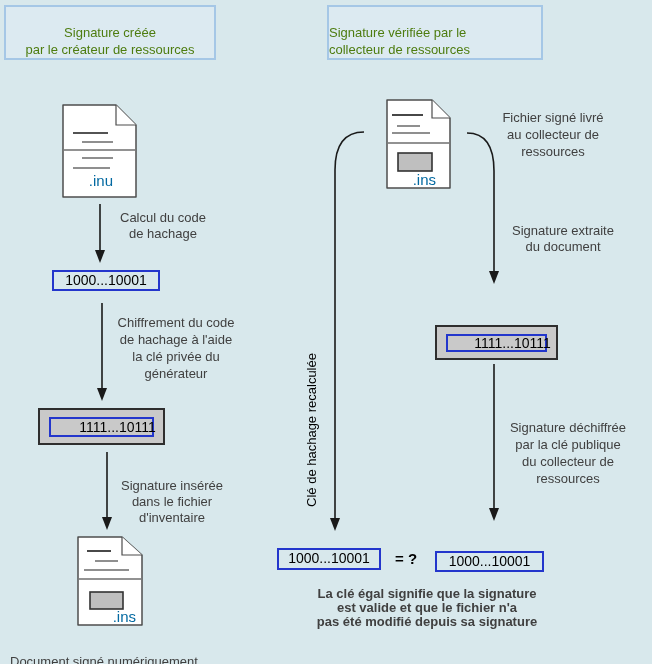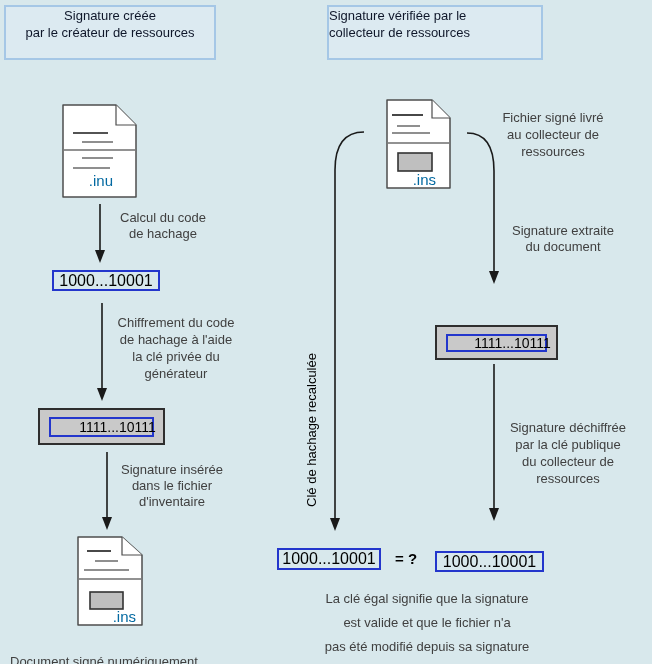--- a/index.html
+++ b/index.html
@@ -2,36 +2,36 @@
 <html><head>
 <meta charset="utf-8">
 <style>
   html,body{margin:0;padding:0;}
   body{font-family:"Liberation Sans", sans-serif;}
   #stage{position:relative;width:652px;height:664px;background:#d8e8ec;overflow:hidden;}
   #gfx{position:absolute;left:0;top:0;}
   .lbl{position:absolute;font-size:13px;line-height:16px;color:#404040;
        white-space:pre-line;text-align:center;}
   .hdr{position:absolute;box-sizing:border-box;background:#dceaf1;border:2px solid #a5c7e6;
-       display:flex;align-items:flex-start;font-size:13px;line-height:17px;color:#0f172a;
+       display:flex;align-items:flex-end;font-size:13px;line-height:17px;color:#4d7c0f;
        white-space:pre-line;}
   .hdr.centered{justify-content:center;text-align:center;}
   .bluebox{position:absolute;box-sizing:border-box;border:2px solid #2336cc;
-       display:flex;align-items:center;justify-content:center;
-       font-size:16px;color:#000;}
+       display:flex;justify-content:center;
+       font-size:14px;color:#000;}
   .graybox{position:absolute;box-sizing:border-box;background:#c9c9c9;border:2px solid #2e2e2e;}
   .graybox-inner{position:absolute;left:9px;right:9px;top:7px;bottom:6px;
        border:2px solid #2336cc;display:flex;align-items:center;justify-content:center;
        font-size:14px;color:#000;padding-left:32px;}
   .ext{position:absolute;font-size:15px;color:#0369a1;text-align:right;box-sizing:border-box;}
   .vlbl{position:absolute;left:311px;top:430px;transform:translate(-50%,-50%) rotate(-90deg);
        white-space:nowrap;font-size:13px;color:#000;}
   .eq{position:absolute;font-size:15px;font-weight:bold;color:#000;text-align:center;
       line-height:22px;}
-  .conc{line-height:24px;}
+  .conc{line-height:14px;font-weight:bold;}
 </style>
 </head>
 <body>
 
 <div id="stage">
 
   <svg id="gfx" width="652" height="664" viewBox="0 0 652 664">
 
     <g>
       <path d="M63,105 L116,105 L136,125 L136,197 L63,197 Z" fill="#ffffff" stroke="#4d4d4d" stroke-width="1.5" stroke-linejoin="round"></path>
@@ -118,21 +118,21 @@
 de hachage à l'aide
 la clé privée du
 générateur</div>
 
   <div class="graybox" style="left:38px;top:408px;width:127px;height:37px;">
     <div class="graybox-inner">
       <span>1111...10111</span>
     </div>
   </div>
 
-  <div class="lbl" style="left:112px;top:462px;width:120px;">Signature insérée
+  <div class="lbl" style="left:112px;top:478px;width:120px;">Signature insérée
 dans le fichier
 d'inventaire</div>
 
   <div class="lbl" style="left:10px;top:628px;width:220px;text-align:left;margin-top:26px;">Document signé numériquement</div>
 
   <div class="lbl" style="left:493px;top:109px;width:120px;line-height:17px;">Fichier signé livré
 au collecteur de
 ressources</div>
 
   <div class="lbl" style="left:503px;top:223px;width:120px;">Signature extraite

